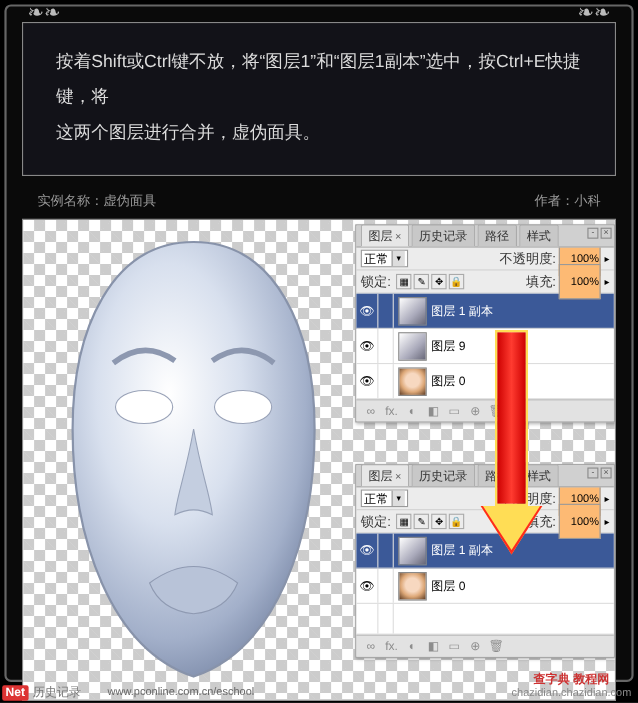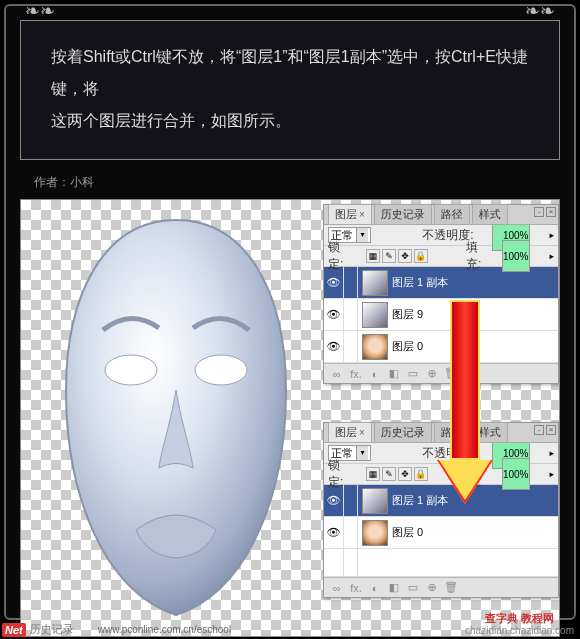--- a/index.html
+++ b/index.html
@@ -20,24 +20,24 @@
 .mask-canvas{position:absolute;left:10px;top:10px;width:290px;height:420px}
 .panel{position:absolute;right:0;background:#e7e7e7;border:1px solid #999;font-size:11px;box-shadow:1px 1px 3px rgba(0,0,0,.3)}
 .panel1{top:4px;width:236px}
 .panel2{top:222px;width:236px}
 .panel-tabs{display:flex;background:#d0d0d0;border-bottom:1px solid #aaa;height:20px;align-items:flex-end;padding-left:4px;position:relative}
 .tab{padding:2px 6px;background:#c8c8c8;border:1px solid #aaa;border-bottom:none;margin-right:2px;font-size:11px;color:#333;border-radius:2px 2px 0 0;cursor:default}
 .tab.active{background:#e7e7e7}
 .tab-close{font-size:10px;margin-left:2px;color:#666}
 .panel-close{position:absolute;right:2px;top:2px;display:flex;gap:2px}
 .panel-close span{width:10px;height:10px;border:1px solid #888;font-size:8px;line-height:8px;text-align:center;color:#555}
-.panel-row{display:flex;align-items:center;padding:2px 4px;background:#ececec;border-bottom:1px solid #ccc;height:21px;gap:19px}
+.panel-row{display:flex;align-items:center;padding:2px 4px;background:#ececec;border-bottom:1px solid #ccc;height:21px;gap:3px}
 .dropdown{display:inline-flex;align-items:center;border:1px solid #999;background:#fff;height:16px;padding:0 2px;font-size:11px}
 .dd-arrow{width:12px;height:14px;background:#ddd;border-left:1px solid #999;margin-left:3px;font-size:8px;text-align:center;line-height:14px}
-.num-input{width:38px;height:32px;border:1px solid #999;background:#86efac;font-size:10px;text-align:right;padding-right:1px;display:inline-flex;align-items:center;justify-content:flex-end}
+.num-input{width:38px;height:32px;border:1px solid #999;background:#fdba74;font-size:10px;text-align:right;padding-right:1px;display:inline-flex;align-items:center;justify-content:flex-end}
 .layer-list{background:#fff;max-height:120px}
 .layer-row{display:flex;align-items:center;height:32px;border-bottom:1px solid #ddd}
 .layer-row.selected{background:#3b5998;color:#fff}
 .layer-row.empty{height:28px}
 .eye-col{width:20px;text-align:center;border-right:1px solid #ddd;height:100%;display:flex;align-items:center;justify-content:center;font-size:11px}
 .link-col{width:14px;border-right:1px solid #ddd;height:100%}
 .thumb{width:26px;height:26px;border:1px solid #888;margin:0 4px;background:#dde3ea;display:grid;place-items:center;overflow:hidden}
 .thumb-mask{background:linear-gradient(135deg,#fff,#aab 60%,#667)}
 .thumb-face{background:radial-gradient(circle at 50% 45%,#f7d8c0 35%,#dda878 60%,#5a3820)}
 .layer-name{font-size:11px}
@@ -46,35 +46,36 @@
 .lbl{font-size:12px;color:#333}
 .lock-icons{display:flex;gap:2px;margin-left:2px}
 .lock-icons span{width:14px;height:14px;border:1px solid #aaa;font-size:9px;text-align:center;line-height:12px}
 .arrow-down{position:absolute;left:420px;top:100px;width:48px;height:200px;pointer-events:none}
 .arrow-shaft{width:30px;height:160px;margin:0 auto;background:linear-gradient(to right,#c00,#ff3b30,#c00);border:2px solid #ffdd55}
 .arrow-head{width:0;height:0;border-left:28px solid transparent;border-right:28px solid transparent;border-top:44px solid #ff2a1c;margin-left:-4px;position:relative;filter:drop-shadow(0 0 0 #ffdd55)}
 .arrow-head:before{content:"";position:absolute;top:-44px;left:-26px;width:0;height:0;border-left:26px solid transparent;border-right:26px solid transparent;border-top:40px solid #ffdd55;z-index:-1}
 .watermark{position:absolute;bottom:2px;font-size:11px;color:#777}
 .wm-left{left:2px;display:flex;align-items:center;gap:4px}
 .wm-right{right:6px;text-align:center;line-height:1.2}
-.netlogo{background:#d33;color:#fff;font-weight:bold;padding:1px 3px;border-radius:2px;font-style:italic}
+.netlogo{background:#d33;color:#fff;font-weight:bold;padding:1px 3px;border-radius:2px;}
 </style>
 </head>
 <body>
 
 <div class="outer-frame">
   <div class="corner-ornament corner-tl">❧❧</div>
   <div class="corner-ornament corner-tr">❧❧</div>
 
   <div class="instruction-box">
     <div>按着Shift或Ctrl键不放，将“图层1”和“图层1副本”选中，按Ctrl+E快捷键，将</div>
-    <div>这两个图层进行合并，如图所示。</div>
+    <div>这两个图层进行合并，虚伪面具。</div>
   </div>
 
   <div class="meta-bar">
+    <span>实例名称：虚伪面具</span>
     <span>作者：小科</span>
   </div>
 
   <div class="content-frame">
     <div class="checker"></div>
 
     <svg class="mask-canvas" viewBox="0 0 290 420">
       <defs>
         <radialGradient id="mg" cx="40%" cy="35%" r="75%">
           <stop offset="0%" stop-color="#ffffff"></stop>

